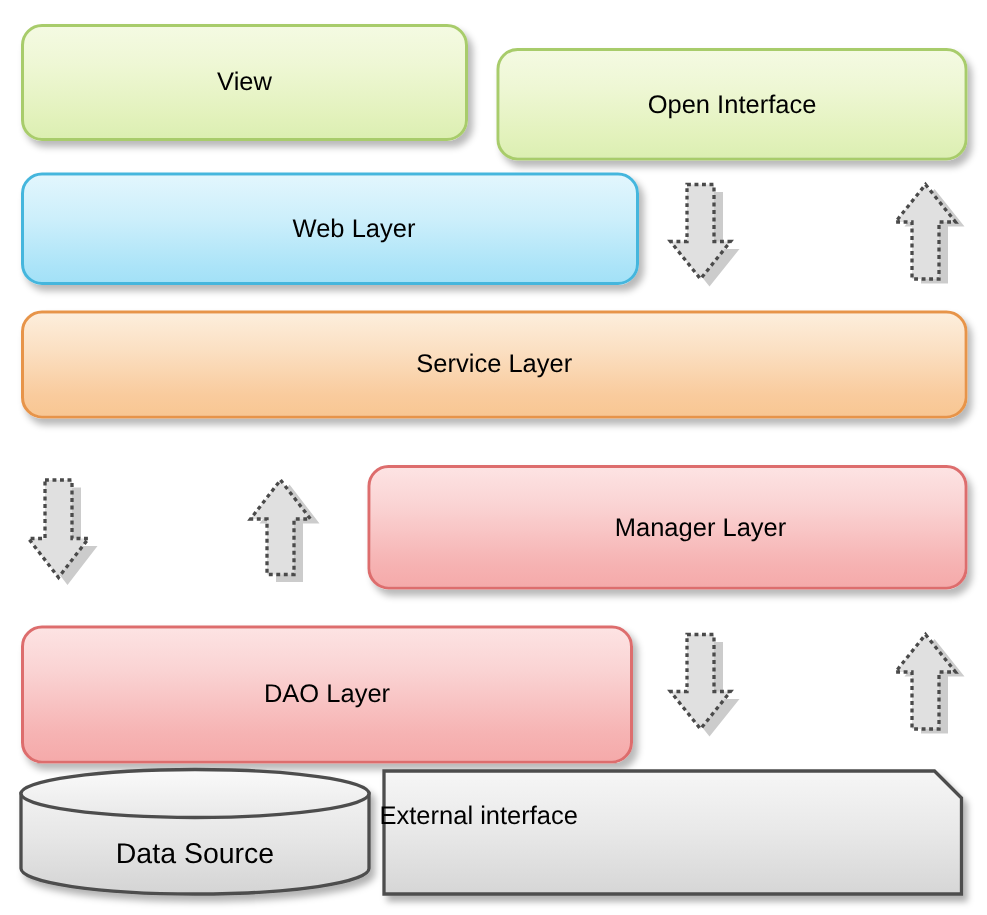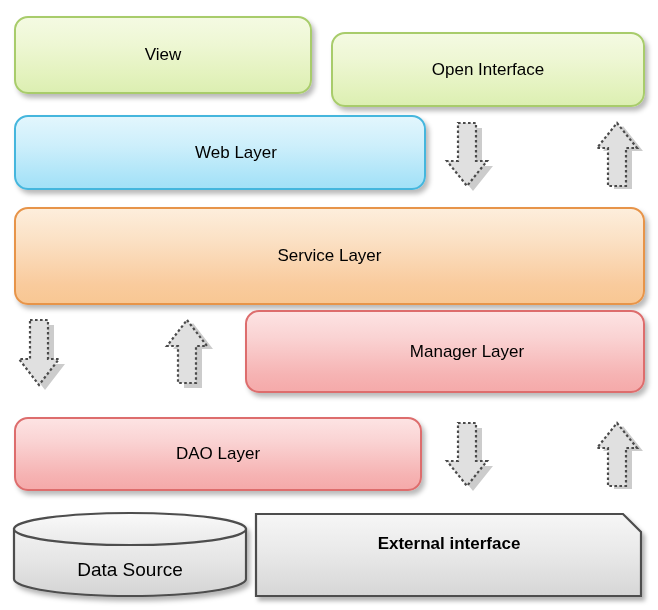--- a/index.html
+++ b/index.html
@@ -91,25 +91,23 @@
   
   .notched {
     position: absolute;
   }
   .notched svg { display: block; overflow: visible; }
   .notch-body { stroke: #4d4d4d; stroke-width: 2.2; }
   .notched-label {
     position: absolute;
     left: 0;
     width: 100%;
-    text-align: center;
     font-size: 17px;
     line-height: 1.55;
     color: #000;
-    font-weight: bold;
   }
 </style>
 </head>
 <body>
 
 <div class="canvas">
 
   <div class="box box-green" style="left:14px; top:16px; width:298px; height:78px;">View</div>
 
   <div class="box box-green" style="left:331px; top:32px; width:314px; height:75px;">Open Interface</div>
@@ -123,39 +121,39 @@
     </svg>
   </div>
 
   <div class="arrow" style="left:592px; top:119px;">
     <svg width="52" height="72" viewBox="0 0 52 72">
       <path class="arrow-shadow" d="M28 4 L48 29 L37 29 L37 67 L19 67 L19 29 L8 29 Z" transform="translate(3,3)"></path>
       <path class="arrow-shape" d="M25 4 L45 29 L34 29 L34 67 L16 67 L16 29 L5 29 Z"></path>
     </svg>
   </div>
 
-  <div class="box box-orange" style="left:14px; top:207px; width:631px; height:98px;">Service Layer</div>
+  <div class="box box-orange" style="left:14px; top:207px; width:631px; height:72px;">Service Layer</div>
 
   <div class="arrow" style="left:14px; top:316px;">
     <svg width="52" height="74" viewBox="0 0 52 74">
       <path class="arrow-shadow" d="M19 6 L37 6 L37 45 L48 45 L28 71 L8 45 L19 45 Z" transform="translate(3,3)"></path>
       <path class="arrow-shape" d="M16 4 L34 4 L34 43 L45 43 L25 69 L5 43 L16 43 Z"></path>
     </svg>
   </div>
 
   <div class="arrow" style="left:162px; top:316px;">
     <svg width="52" height="74" viewBox="0 0 52 74">
       <path class="arrow-shadow" d="M28 4 L48 30 L37 30 L37 69 L19 69 L19 30 L8 30 Z" transform="translate(3,3)"></path>
       <path class="arrow-shape" d="M25 4 L45 30 L34 30 L34 67 L16 67 L16 30 L5 30 Z"></path>
     </svg>
   </div>
 
   <div class="box box-red" style="left:245px; top:310px; width:400px; height:83px;padding-left:44px;">Manager Layer</div>
 
-  <div class="box box-red" style="left:14px; top:417px; width:408px; height:74px;">DAO Layer</div>
+  <div class="box box-red" style="left:14px; top:417px; width:408px; height:92px;">DAO Layer</div>
 
   <div class="arrow" style="left:442px; top:419px;">
     <svg width="52" height="72" viewBox="0 0 52 72">
       <path class="arrow-shadow" d="M19 6 L37 6 L37 44 L48 44 L28 69 L8 44 L19 44 Z" transform="translate(3,3)"></path>
       <path class="arrow-shape" d="M16 4 L34 4 L34 42 L45 42 L25 67 L5 42 L16 42 Z"></path>
     </svg>
   </div>
 
   <div class="arrow" style="left:592px; top:419px;">
     <svg width="52" height="72" viewBox="0 0 52 72">

